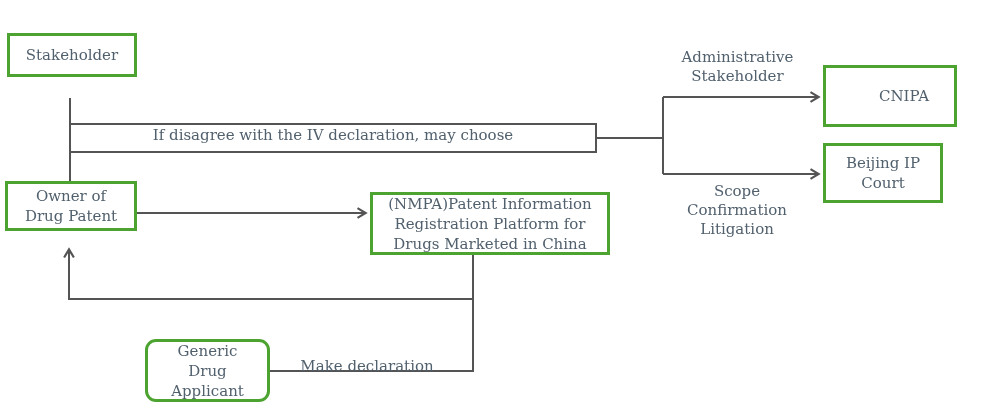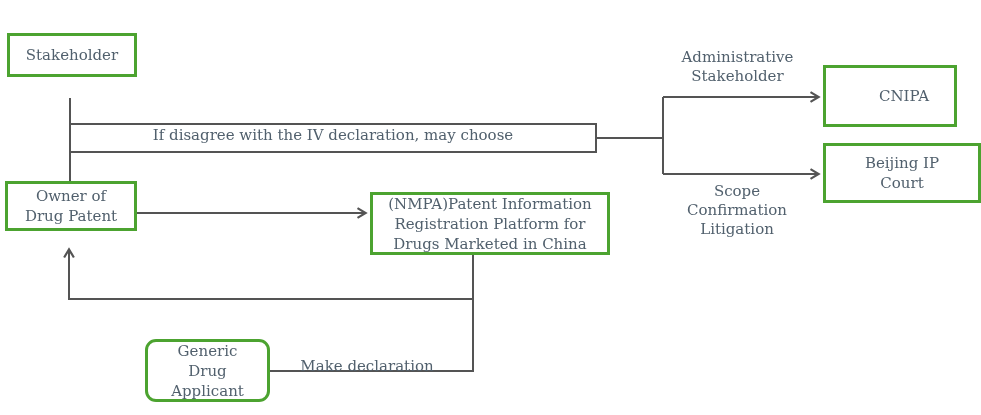--- a/index.html
+++ b/index.html
@@ -55,21 +55,21 @@
     line-height: 19px;
     white-space: pre-line;
     z-index: 3;
   }
   
   .n-stakeholder { left: 7px;   top: 33px;  width: 130px; height: 44px; }
   .n-owner       { left: 5px;   top: 181px; width: 132px; height: 50px; }
   .n-nmpa        { left: 370px; top: 180px; width: 240px; height: 63px; margin-top: 12px; }
   .n-generic     { left: 145px; top: 339px; width: 125px; height: 63px; border-radius: 11px; }
   .n-cnipa       { left: 823px; top: 65px;  width: 134px; height: 62px; padding-left: 28px; }
-  .n-court       { left: 823px; top: 143px; width: 158px; height: 60px; }
+  .n-court       { left: 823px; top: 143px; width: 120px; height: 60px; }
   .d-choose      { left: 69px;  top: 123px; width: 528px; height: 30px; }
   
   .l-admin    { left: 655px; top: 48px;  width: 165px; }
   .l-scope    { left: 657px; top: 182px; width: 160px; }
   .l-register { left: 140px; top: 186px; width: 226px; }
   .l-notify   { left: 80px;  top: 277px; width: 380px; }
   .l-declare  { left: 282px; top: 357px; width: 170px; }
 </style>
 </head>
 <body>

